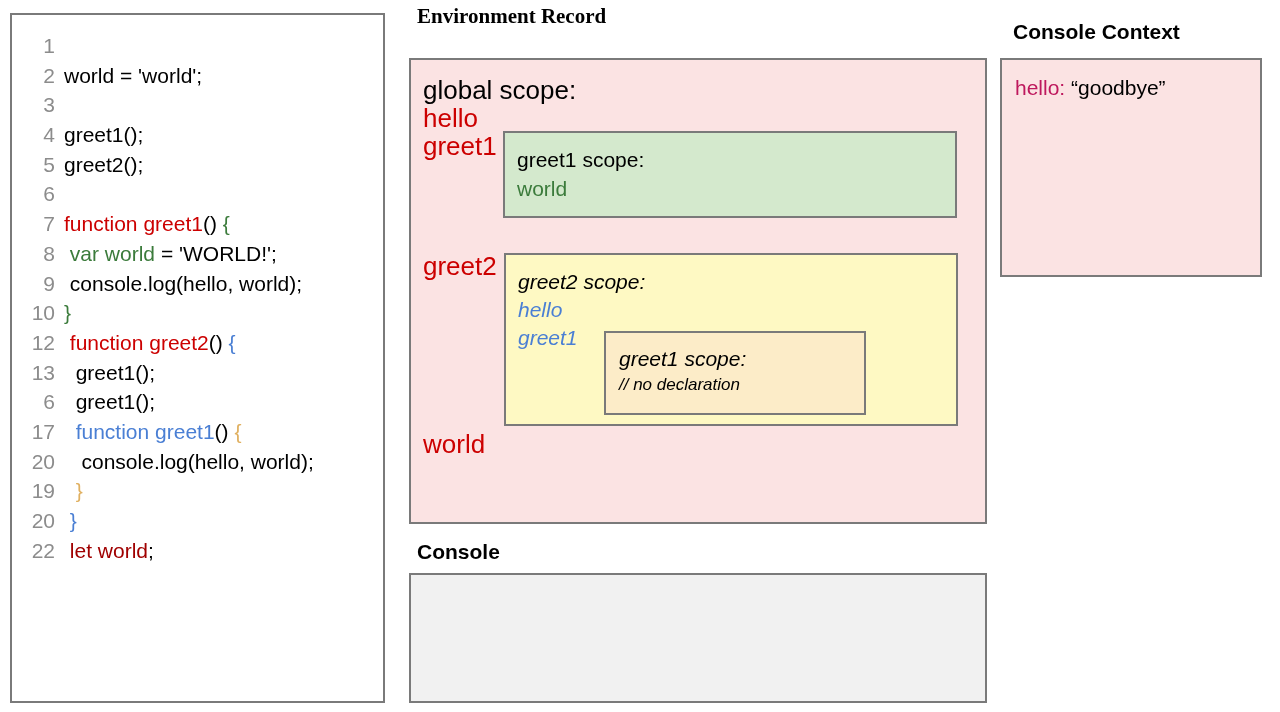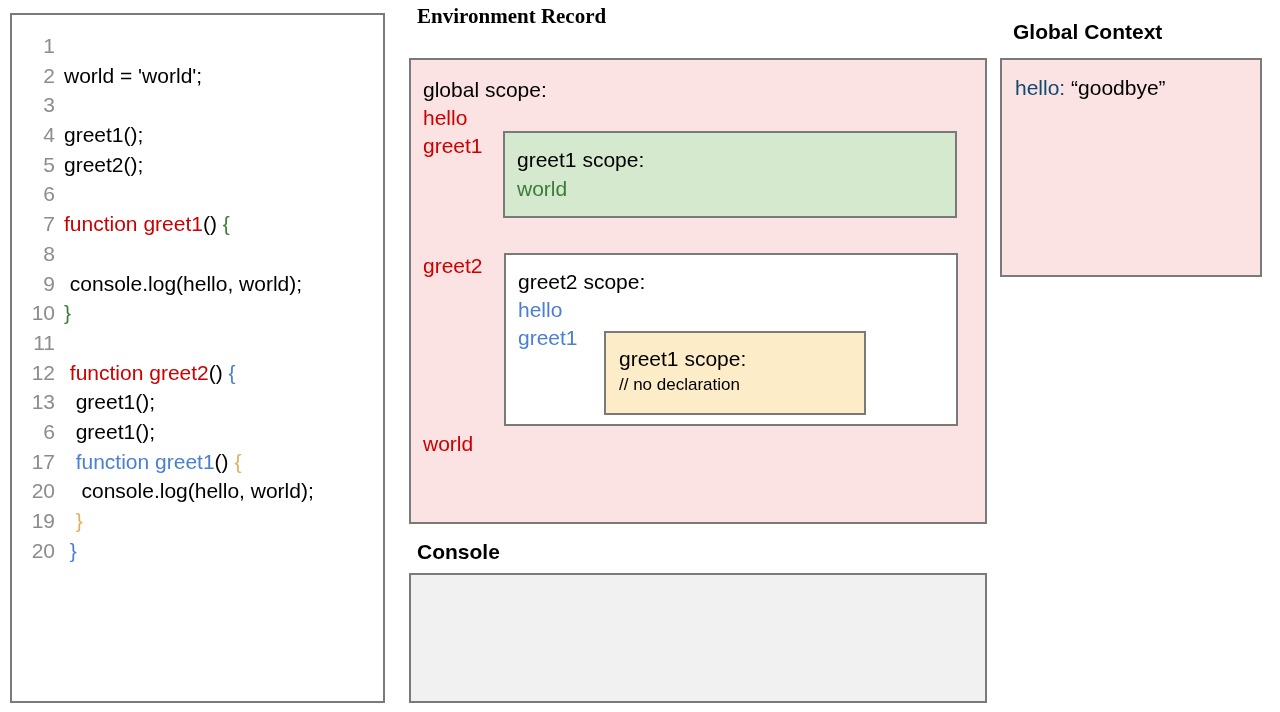--- a/index.html
+++ b/index.html
@@ -78,21 +78,21 @@
     left: 409px;
     top: 58px;
     width: 578px;
     height: 466px;
     background: #fbe3e3;
     border: 2px solid #7a7a7a;
     box-sizing: border-box;
   }
   .scope-label {
     position: absolute;
-    font-size: 21px;
+    font-size: 26px;
     line-height: 28px;
     white-space: nowrap;
   }
   #env-global-scope { left: 12px; top: 16px; color: #000000; }
   #env-var-hello    { left: 12px; top: 44px; color: #cc0000; }
   #env-var-greet1   { left: 12px; top: 72px; color: #cc0000; }
   #env-var-greet2   { left: 12px; top: 192px; color: #cc0000; }
   #env-var-world    { left: 12px; top: 370px; color: #cc0000; }
 
   
@@ -123,23 +123,24 @@
     white-space: nowrap;
   }
 
   
   #greet2-scope-box {
     position: absolute;
     left: 93px;
     top: 193px;
     width: 454px;
     height: 173px;
-    background: #ffffff;
-    border: 2px solid #7a7a7a;
-    box-sizing: border-box;
+    background: #fef9c3;
+    border: 2px solid #7a7a7a;
+    box-sizing: border-box;
+    font-style: italic;
   }
   #greet2-scope-box .scope-head {
     position: absolute;
     left: 12px;
     top: 15px;
     font-size: 21px;
     color: #000000;
     white-space: nowrap;
   }
   #greet2-scope-box .entry-hello {
@@ -198,21 +199,21 @@
     border: 2px solid #7a7a7a;
     box-sizing: border-box;
   }
   #global-entry {
     position: absolute;
     left: 13px;
     top: 16px;
     font-size: 21px;
     white-space: nowrap;
   }
-  #global-entry .gkey { color: #0c4a6e; }
+  #global-entry .gkey { color: #be185d; }
   #global-entry .gval { color: #000000; margin-top: 44px; }
 
   
   #console-box {
     position: absolute;
     left: 409px;
     top: 573px;
     width: 578px;
     height: 130px;
     background: #f1f1f1;
@@ -225,31 +226,31 @@
 
 <div id="code-panel">
   <div id="code-lines">
       <div class="code-line"><span class="ln">1</span></div>
       <div class="code-line"><span class="ln">2</span><span class="code-text"><span class="tok-black">world = 'world';</span></span></div>
       <div class="code-line"><span class="ln">3</span><span class="code-text"><span class="tok-black"></span></span></div>
       <div class="code-line"><span class="ln">4</span><span class="code-text"><span class="tok-black">greet1();</span></span></div>
       <div class="code-line"><span class="ln">5</span><span class="code-text"><span class="tok-black">greet2();</span></span></div>
       <div class="code-line"><span class="ln">6</span><span class="code-text"><span class="tok-black"></span></span></div>
       <div class="code-line"><span class="ln">7</span><span class="code-text"><span class="tok-red">function greet1</span><span class="tok-black">() </span><span class="tok-green">{</span></span></div>
-      <div class="code-line"><span class="ln">8</span></div>
+      <div class="code-line"><span class="ln">8</span><span class="code-text"><span class="tok-black"> </span><span class="tok-green">var world</span><span class="tok-black"> = 'WORLD!';</span></span></div>
       <div class="code-line"><span class="ln">9</span><span class="code-text"><span class="tok-black"> console.log(hello, world);</span></span></div>
       <div class="code-line"><span class="ln">10</span><span class="code-text"><span class="tok-green">}</span></span></div>
-      <div class="code-line"><span class="ln">11</span><span class="code-text"><span class="tok-black"></span></span></div>
       <div class="code-line"><span class="ln">12</span><span class="code-text"><span class="tok-black"> </span><span class="tok-red">function greet2</span><span class="tok-black">() </span><span class="tok-blue">{</span></span></div>
       <div class="code-line"><span class="ln">13</span><span class="code-text"><span class="tok-black">  greet1();</span></span></div>
       <div class="code-line"><span class="ln">6</span><span class="code-text"><span class="tok-black">  greet1();</span></span></div>
       <div class="code-line"><span class="ln">17</span><span class="code-text"><span class="tok-black">  </span><span class="tok-blue">function greet1</span><span class="tok-black">() </span><span class="tok-tan">{</span></span></div>
       <div class="code-line"><span class="ln">20</span><span class="code-text"><span class="tok-black">   console.log(hello, world);</span></span></div>
       <div class="code-line"><span class="ln">19</span><span class="code-text"><span class="tok-black">  </span><span class="tok-tan">}</span></span></div>
       <div class="code-line"><span class="ln">20</span><span class="code-text"><span class="tok-black"> </span><span class="tok-blue">}</span></span></div>
+      <div class="code-line"><span class="ln">22</span><span class="code-text"><span class="tok-black"> </span><span class="tok-darkred">let world</span><span class="tok-black">;</span></span></div>
     </div>
 </div>
 
 <div class="section-title" id="env-title">Environment Record</div>
 
 <div id="env-box">
   <div class="scope-label" id="env-global-scope">global scope:</div>
   <div class="scope-label" id="env-var-hello">hello</div>
   <div class="scope-label" id="env-var-greet1">greet1</div>
   <div class="scope-label" id="env-var-greet2">greet2</div>
@@ -265,21 +266,21 @@
     <div class="entry-hello">hello</div>
     <div class="entry-greet1">greet1</div>
 
     <div id="greet1-nested-box">
       <div class="scope-head">greet1 scope:</div>
       <div class="scope-entry">// no declaration</div>
     </div>
   </div>
 </div>
 
-<div class="section-title" id="global-title">Global Context</div>
+<div class="section-title" id="global-title">Console Context</div>
 
 <div id="global-box">
   <div id="global-entry">
     <span class="gkey">hello:</span><span>&nbsp;</span><span class="gval">“goodbye”</span>
   </div>
 </div>
 
 <div class="section-title" id="console-title">Console</div>
 
 <div id="console-box">

